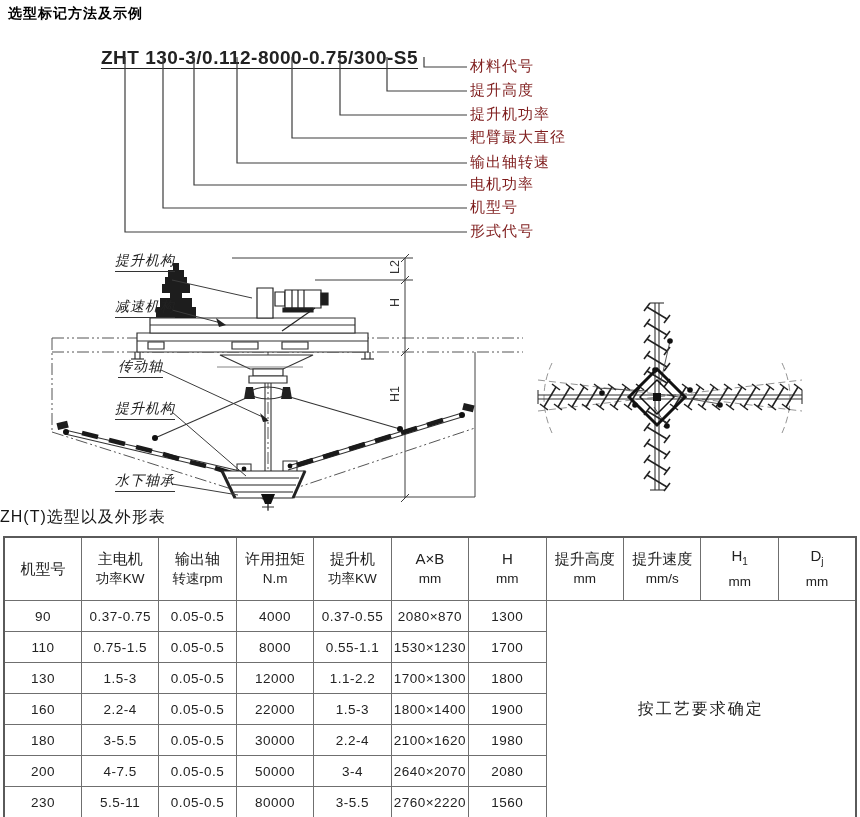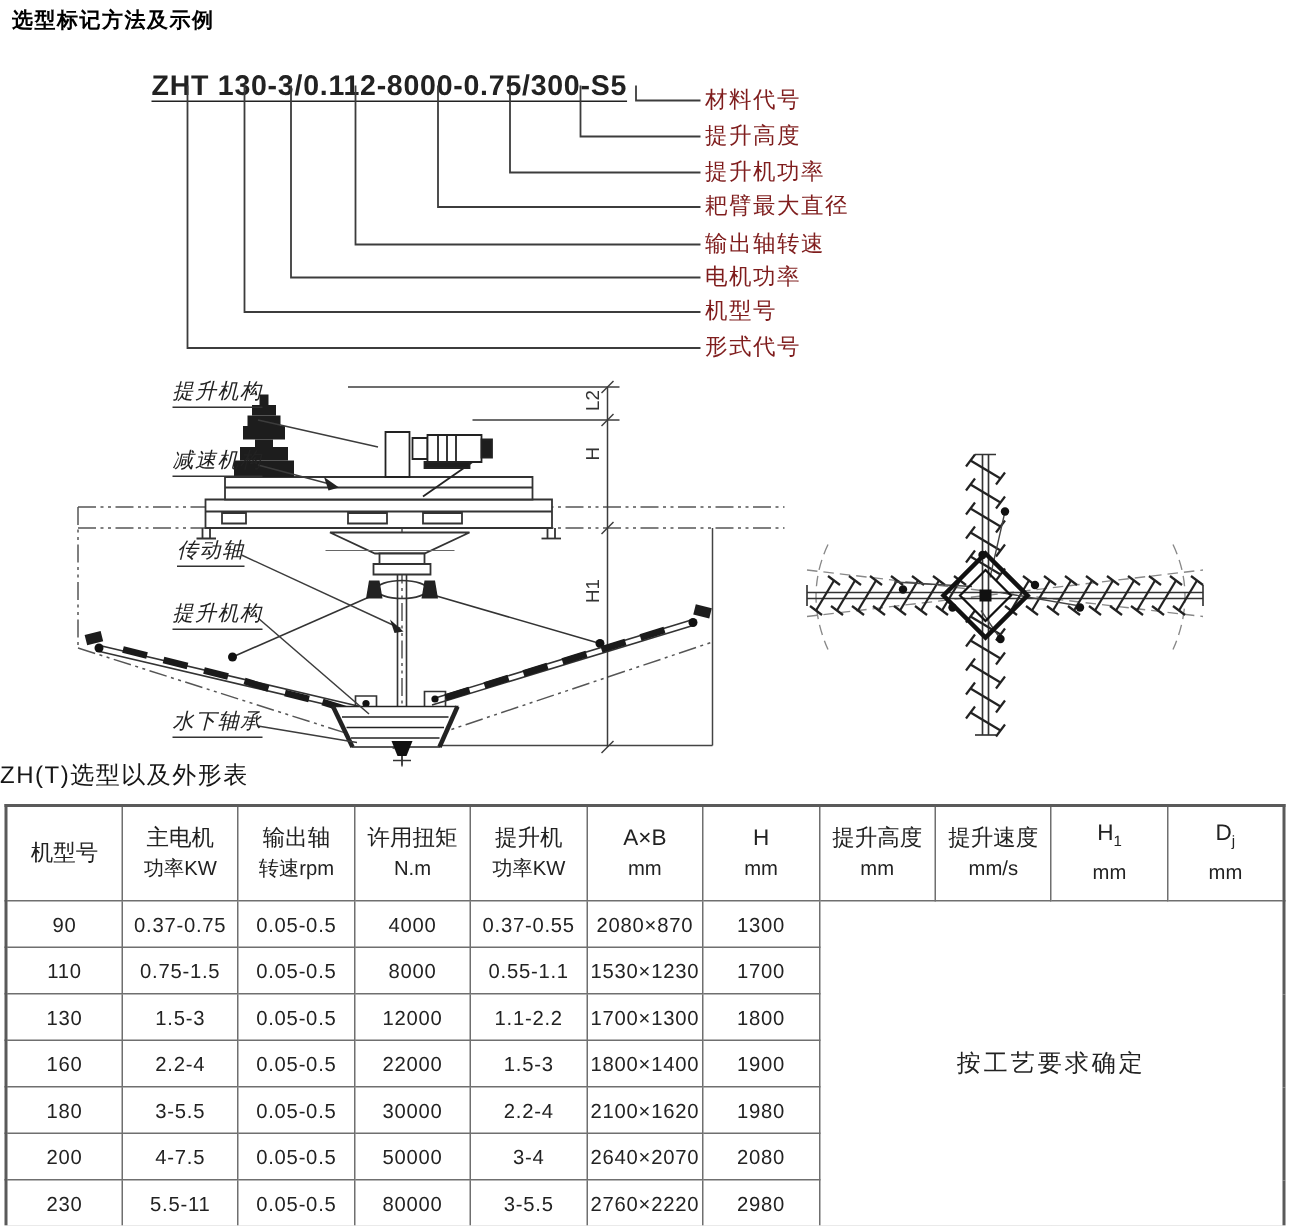--- a/index.html
+++ b/index.html
@@ -398,19 +398,19 @@
             <td>2640×2070</td>
             <td>2080</td>
           </tr>
           <tr>
             <td>230</td>
             <td>5.5-11</td>
             <td>0.05-0.5</td>
             <td>80000</td>
             <td>3-5.5</td>
             <td>2760×2220</td>
-            <td>2980</td>
+            <td>1560</td>
           </tr>
         </tbody>
     </table>
   </div>
 
 </div>
 
 </body></html>

